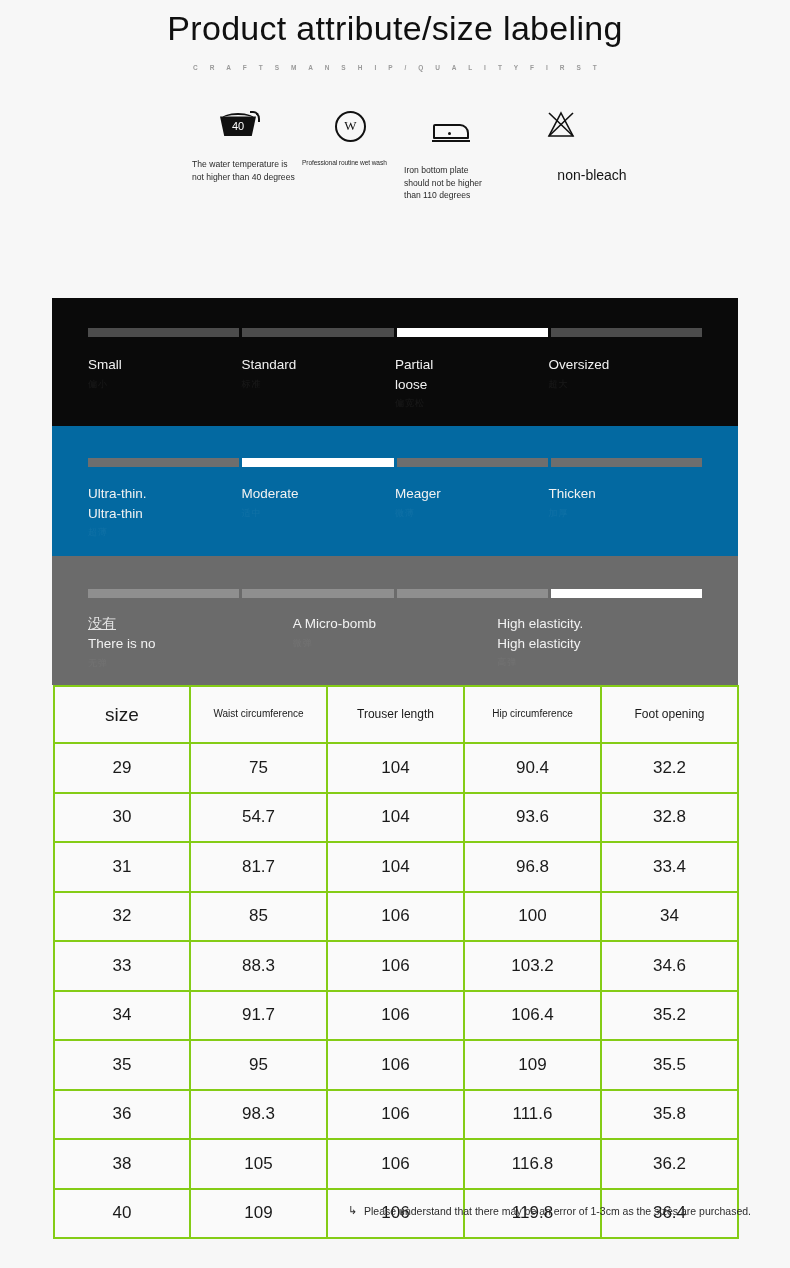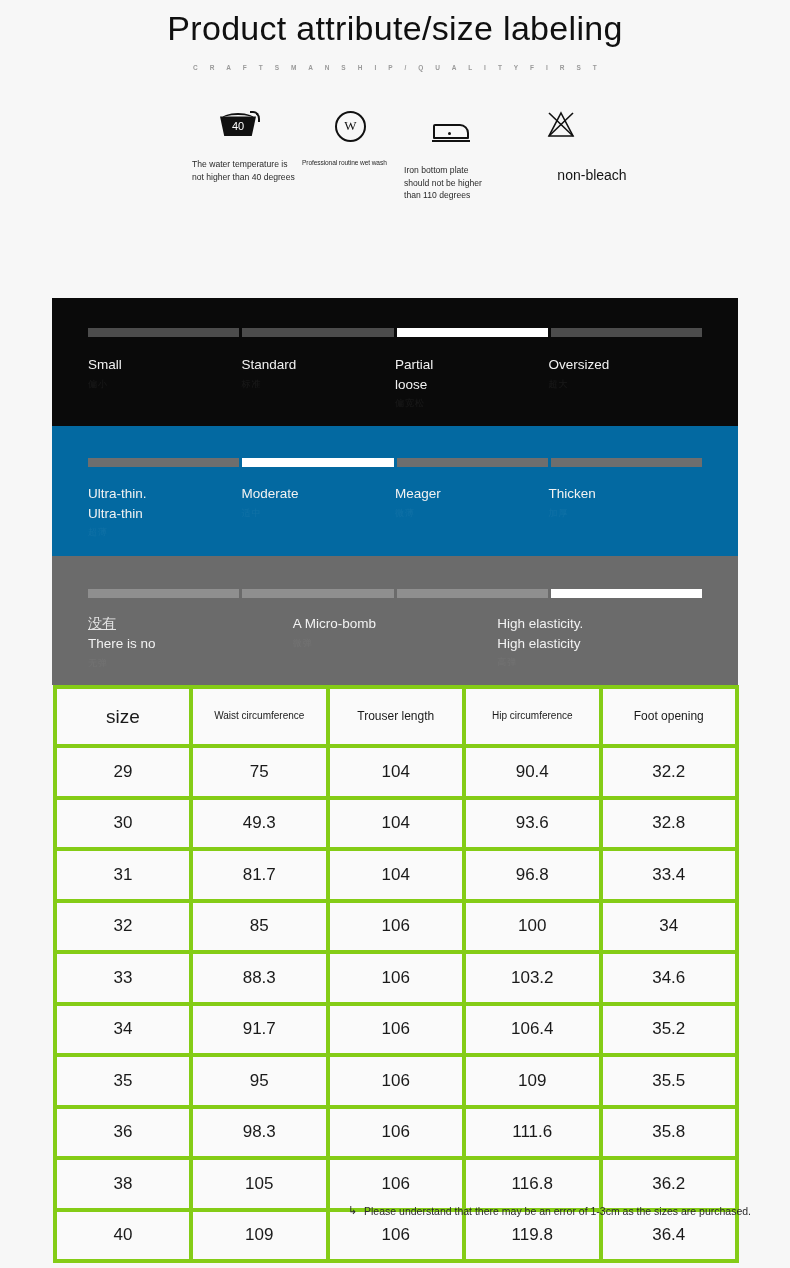--- a/index.html
+++ b/index.html
@@ -203,21 +203,21 @@
   .size-table {
     position: absolute;
     left: 53px;
     top: 685px;
     width: 686px;
     border-collapse: collapse;
     background: #fafafa;
     table-layout: fixed;
   }
   .size-table th, .size-table td {
-    border: 4px solid #84cc16;
+    border: 2px solid #84cc16;
     text-align: center;
     color: #1a1a1a;
     font-weight: 400;
   }
   .size-table thead th { height: 53px; }
   .size-table tbody td { height: 45.5px; font-size: 17px; }
   .size-table col.c-size { width: 136px; }
 
   .th-size   { font-size: 19px; }
   .th-big    { font-size: 12px; line-height: 1.35; }
@@ -406,21 +406,21 @@
   <tbody id="size-table-body">
       <tr>
         <td>29</td>
         <td>75</td>
         <td>104</td>
         <td>90.4</td>
         <td>32.2</td>
       </tr>
       <tr>
         <td>30</td>
-        <td>49.3</td>
+        <td>54.7</td>
         <td>104</td>
         <td>93.6</td>
         <td>32.8</td>
       </tr>
       <tr>
         <td>31</td>
         <td>81.7</td>
         <td>104</td>
         <td>96.8</td>
         <td>33.4</td>

